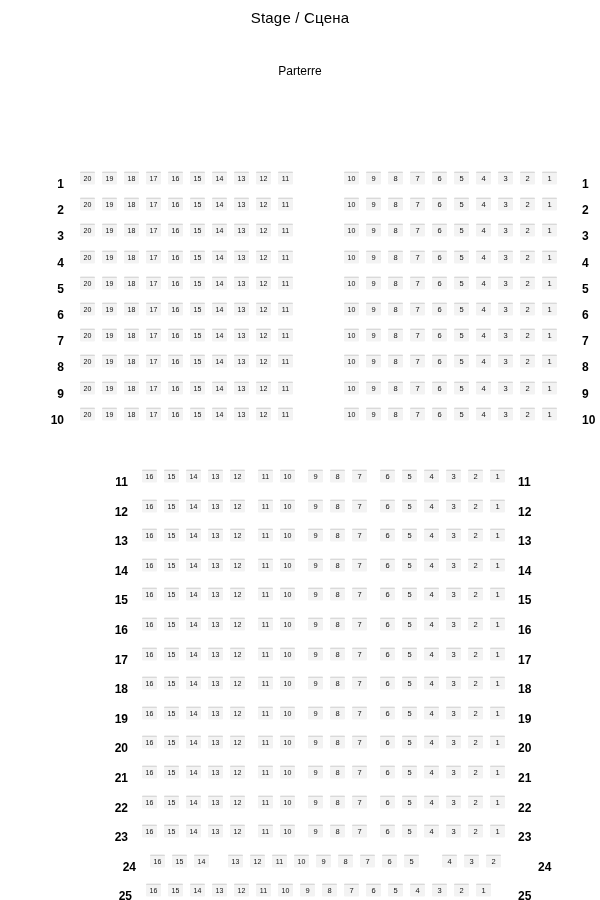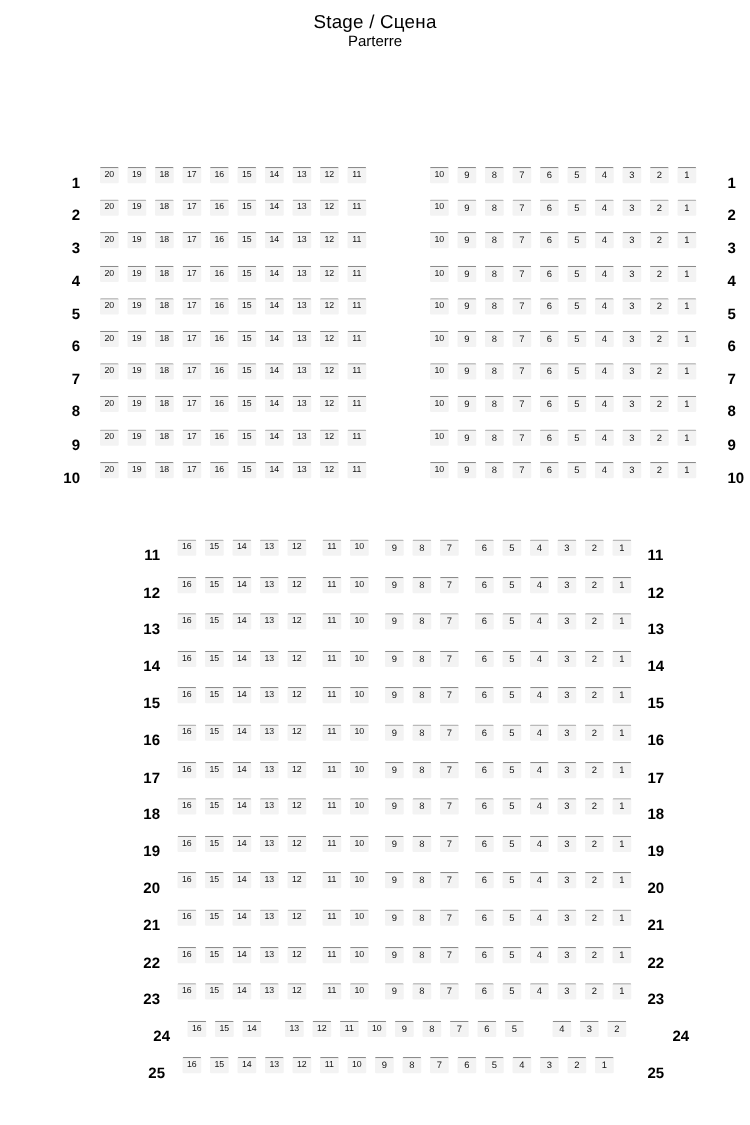--- a/index.html
+++ b/index.html
@@ -17,20 +17,21 @@
   }
   .stage-title {
     text-align: center;
     font-size: 15px;
     padding-top: 9px;
     letter-spacing: 0.2px;
   }
   .section-title {
     text-align: center;
     font-size: 12px;
+    margin-top: 38px;
   }
   .hall {
     position: relative;
     margin-top: 12px;
   }
   .row-label {
     position: absolute;
     font-size: 12px;
     font-weight: bold;
     top: 50%;

